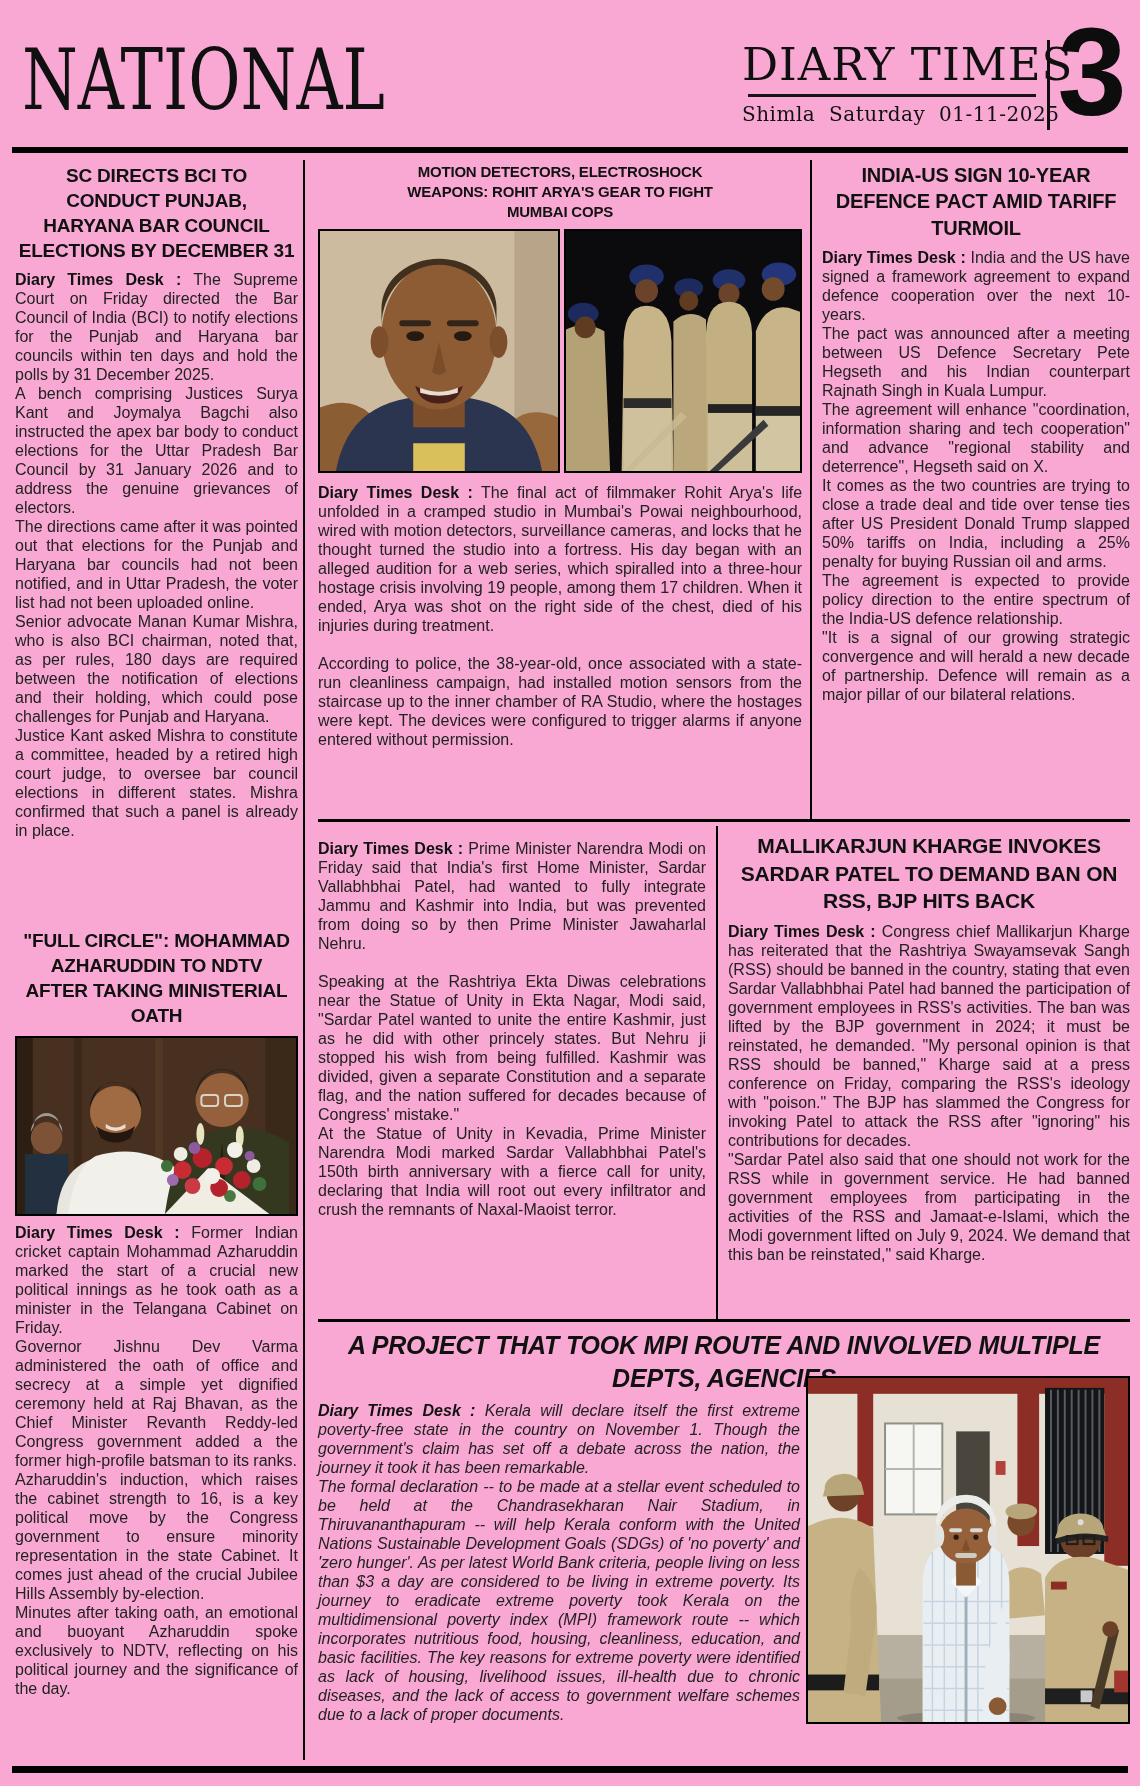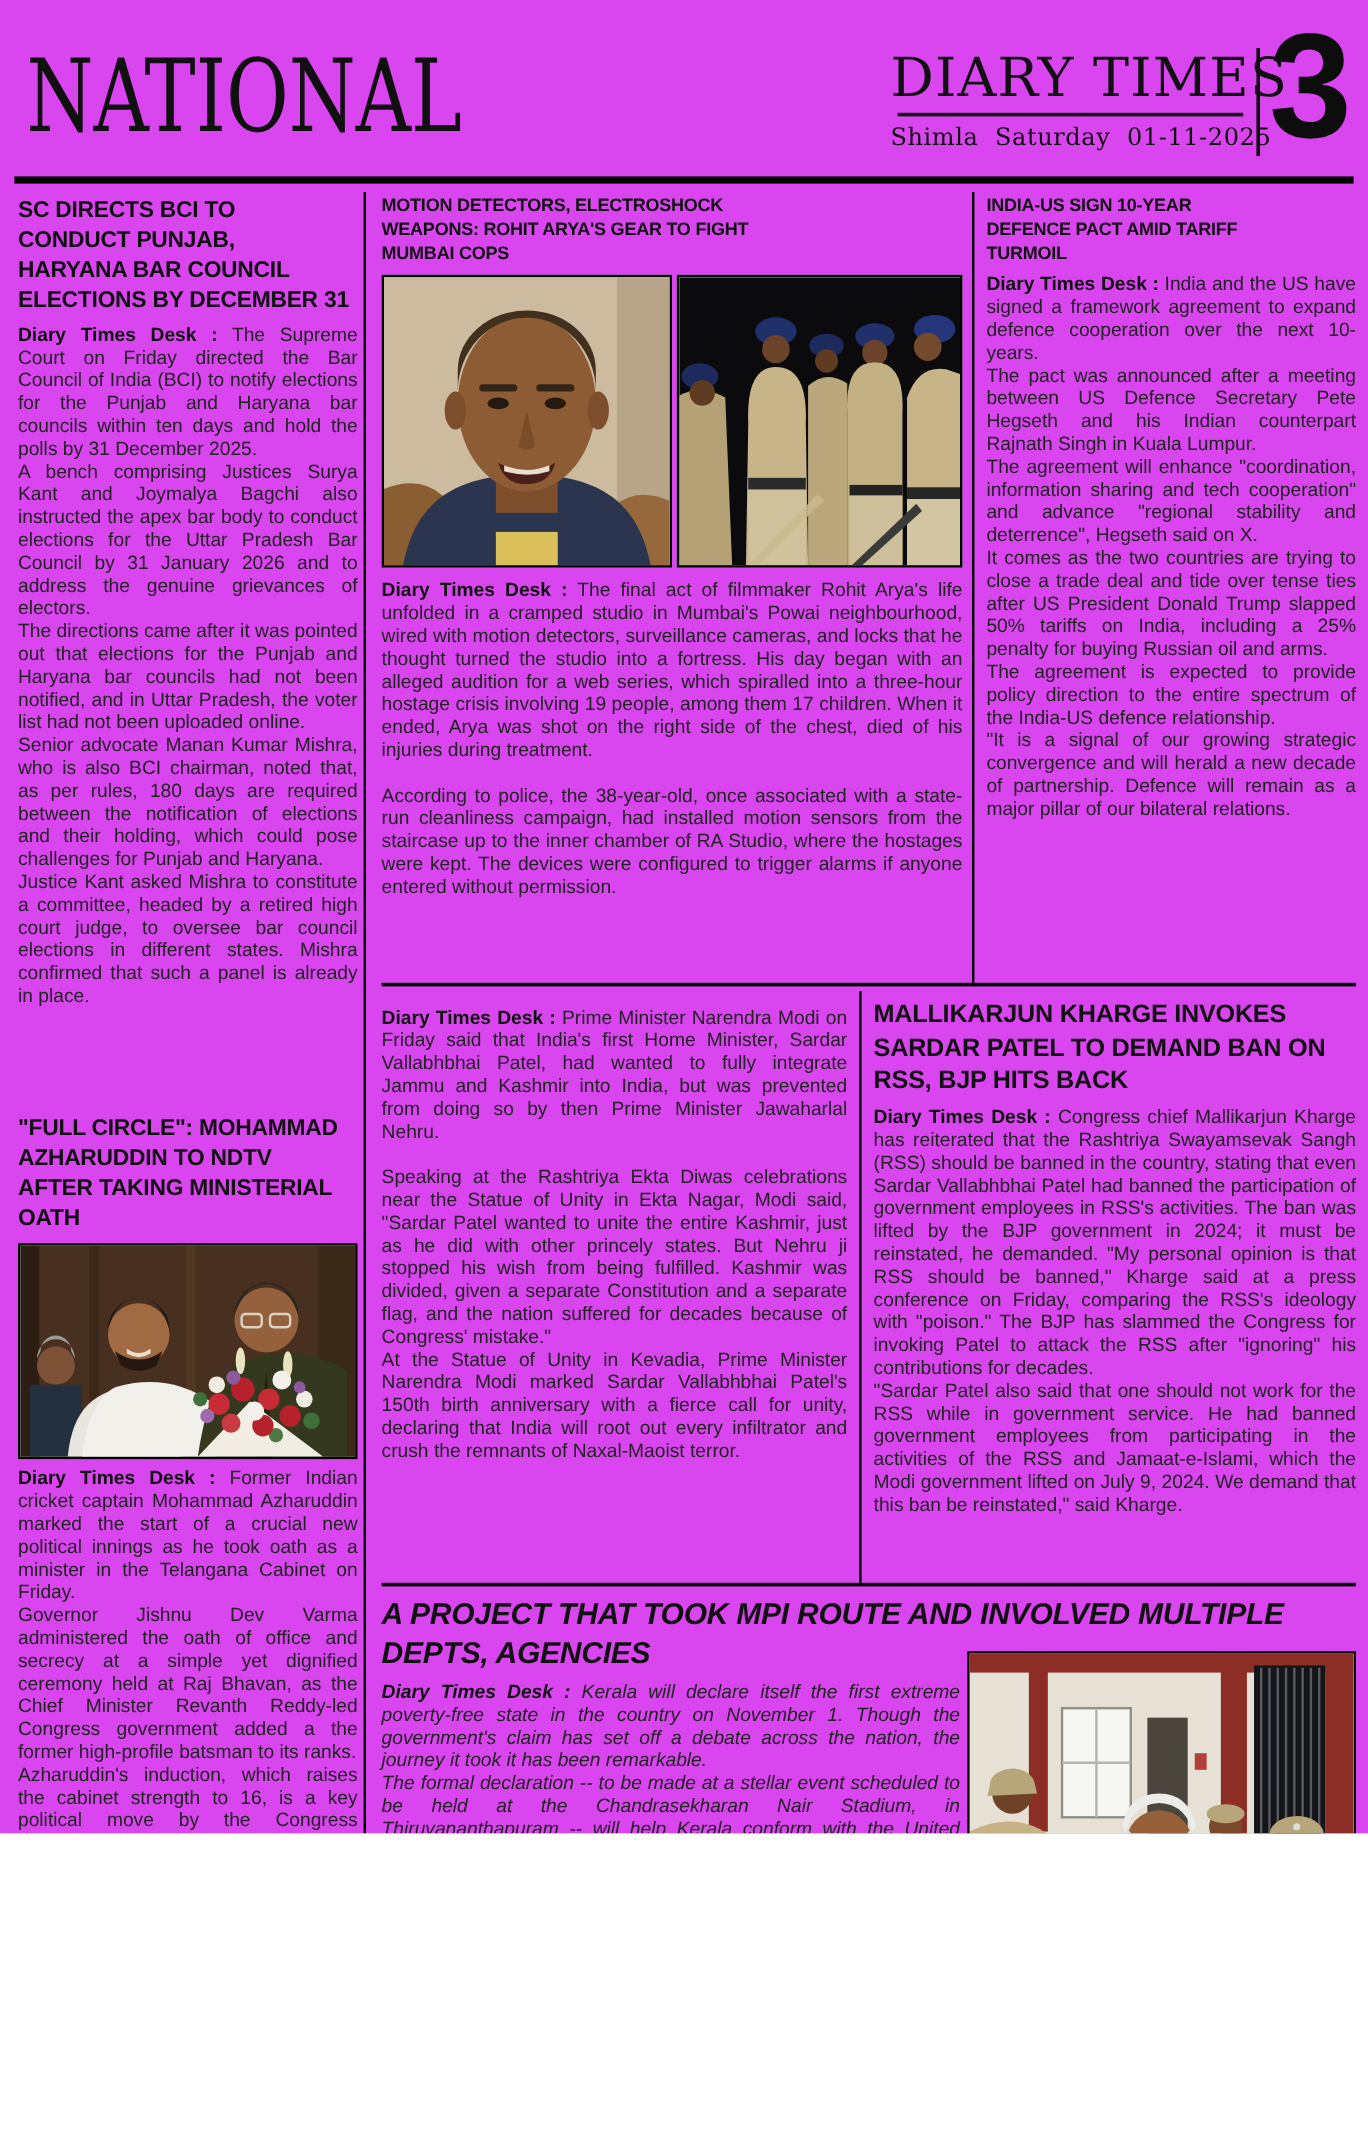--- a/index.html
+++ b/index.html
@@ -1,16 +1,16 @@
 <!DOCTYPE html>
 <html><head>
 <meta charset="utf-8">
 <style>
   html,body{margin:0;padding:0;background:#ffffff;}
-  .page{position:relative;width:1140px;height:1528px;background:#d946ef;color:#1b1b1b;
+  .page{position:relative;width:1140px;height:1786px;background:#f9a8d4;color:#1b1b1b;
         font-family:"Liberation Sans",sans-serif;overflow:hidden;}
   
   .section-title{position:absolute;left:22px;top:36px;font-family:"DejaVu Serif",serif;
         font-size:84px;line-height:1.05;color:#101010;transform:scaleX(.76);
         transform-origin:left top;white-space:nowrap;}
   .masthead{position:absolute;left:742px;top:42px;width:300px;text-align:center;
         font-family:"DejaVu Serif",serif;color:#101010;}
   .masthead-title{font-size:45px;line-height:1;letter-spacing:1px;white-space:nowrap;}
   .masthead-rule{height:3px;background:#151515;margin:7px 6px 5px;}
   .masthead-dateline{font-size:20px;letter-spacing:.5px;word-spacing:7px;white-space:nowrap;}
@@ -22,29 +22,29 @@
   .top-rule{left:12px;top:147px;width:1116px;height:6px;}
   .hr1{left:318px;top:819px;width:812px;height:3px;}
   .hr2{left:318px;top:1319px;width:812px;height:3px;}
   .bottom-rule{left:12px;top:1766px;width:1116px;height:7px;}
   .vline{position:absolute;background:#000;width:2px;}
   .v1{left:303px;top:160px;height:1600px;}
   .v2a{left:810px;top:160px;height:659px;}
   .v2b{left:716px;top:826px;height:493px;}
   
   .art{position:absolute;color:#1b1b1b;}
-  .art h2{font-weight:800;line-height:1.32;text-align:left;white-space:pre-line;
+  .art h2{font-weight:800;line-height:1.32;text-align:center;white-space:pre-line;
         letter-spacing:-.2px;color:#111;margin:0;}
   .art .body{margin:7px 0 0;font-size:16px;line-height:19px;text-align:justify;color:#222;}
   .art .desk{font-weight:bold;color:#111;}
   .art .flow{white-space:pre-line;}
   #a-bci{left:15px;top:163px;width:283px;}       #a-bci h2{font-size:19px;}
   #a-azhar{left:15px;top:928px;width:283px;}     #a-azhar h2{font-size:19px;}
   #a-arya{left:318px;top:162px;width:484px;}     #a-arya h2{font-size:15px;}
-  #a-indiaus{left:822px;top:162px;width:308px;}  #a-indiaus h2{font-size:15px;}
+  #a-indiaus{left:822px;top:162px;width:308px;}  #a-indiaus h2{font-size:20px;}
   #a-patel{left:318px;top:832px;width:388px;}    #a-patel h2{font-size:19px;}
   #a-kharge{left:728px;top:832px;width:402px;}   #a-kharge h2{font-size:21px;}
   #a-kerala{left:318px;top:1329px;width:812px;height:434px;font-style:italic;}
   #a-kerala h2{font-size:25px;}
   #a-kerala .body{position:absolute;left:0;top:72px;width:482px;margin:0;}
   .kerala-photo{position:absolute;right:0;top:47px;width:324px;height:348px;}
   
   figure{margin:0;}
   figure.photos{margin:8px 0 10px;display:flex;gap:4px;}
   .photo{border:2px solid #000;background:#ccc;overflow:hidden;box-sizing:border-box;}

